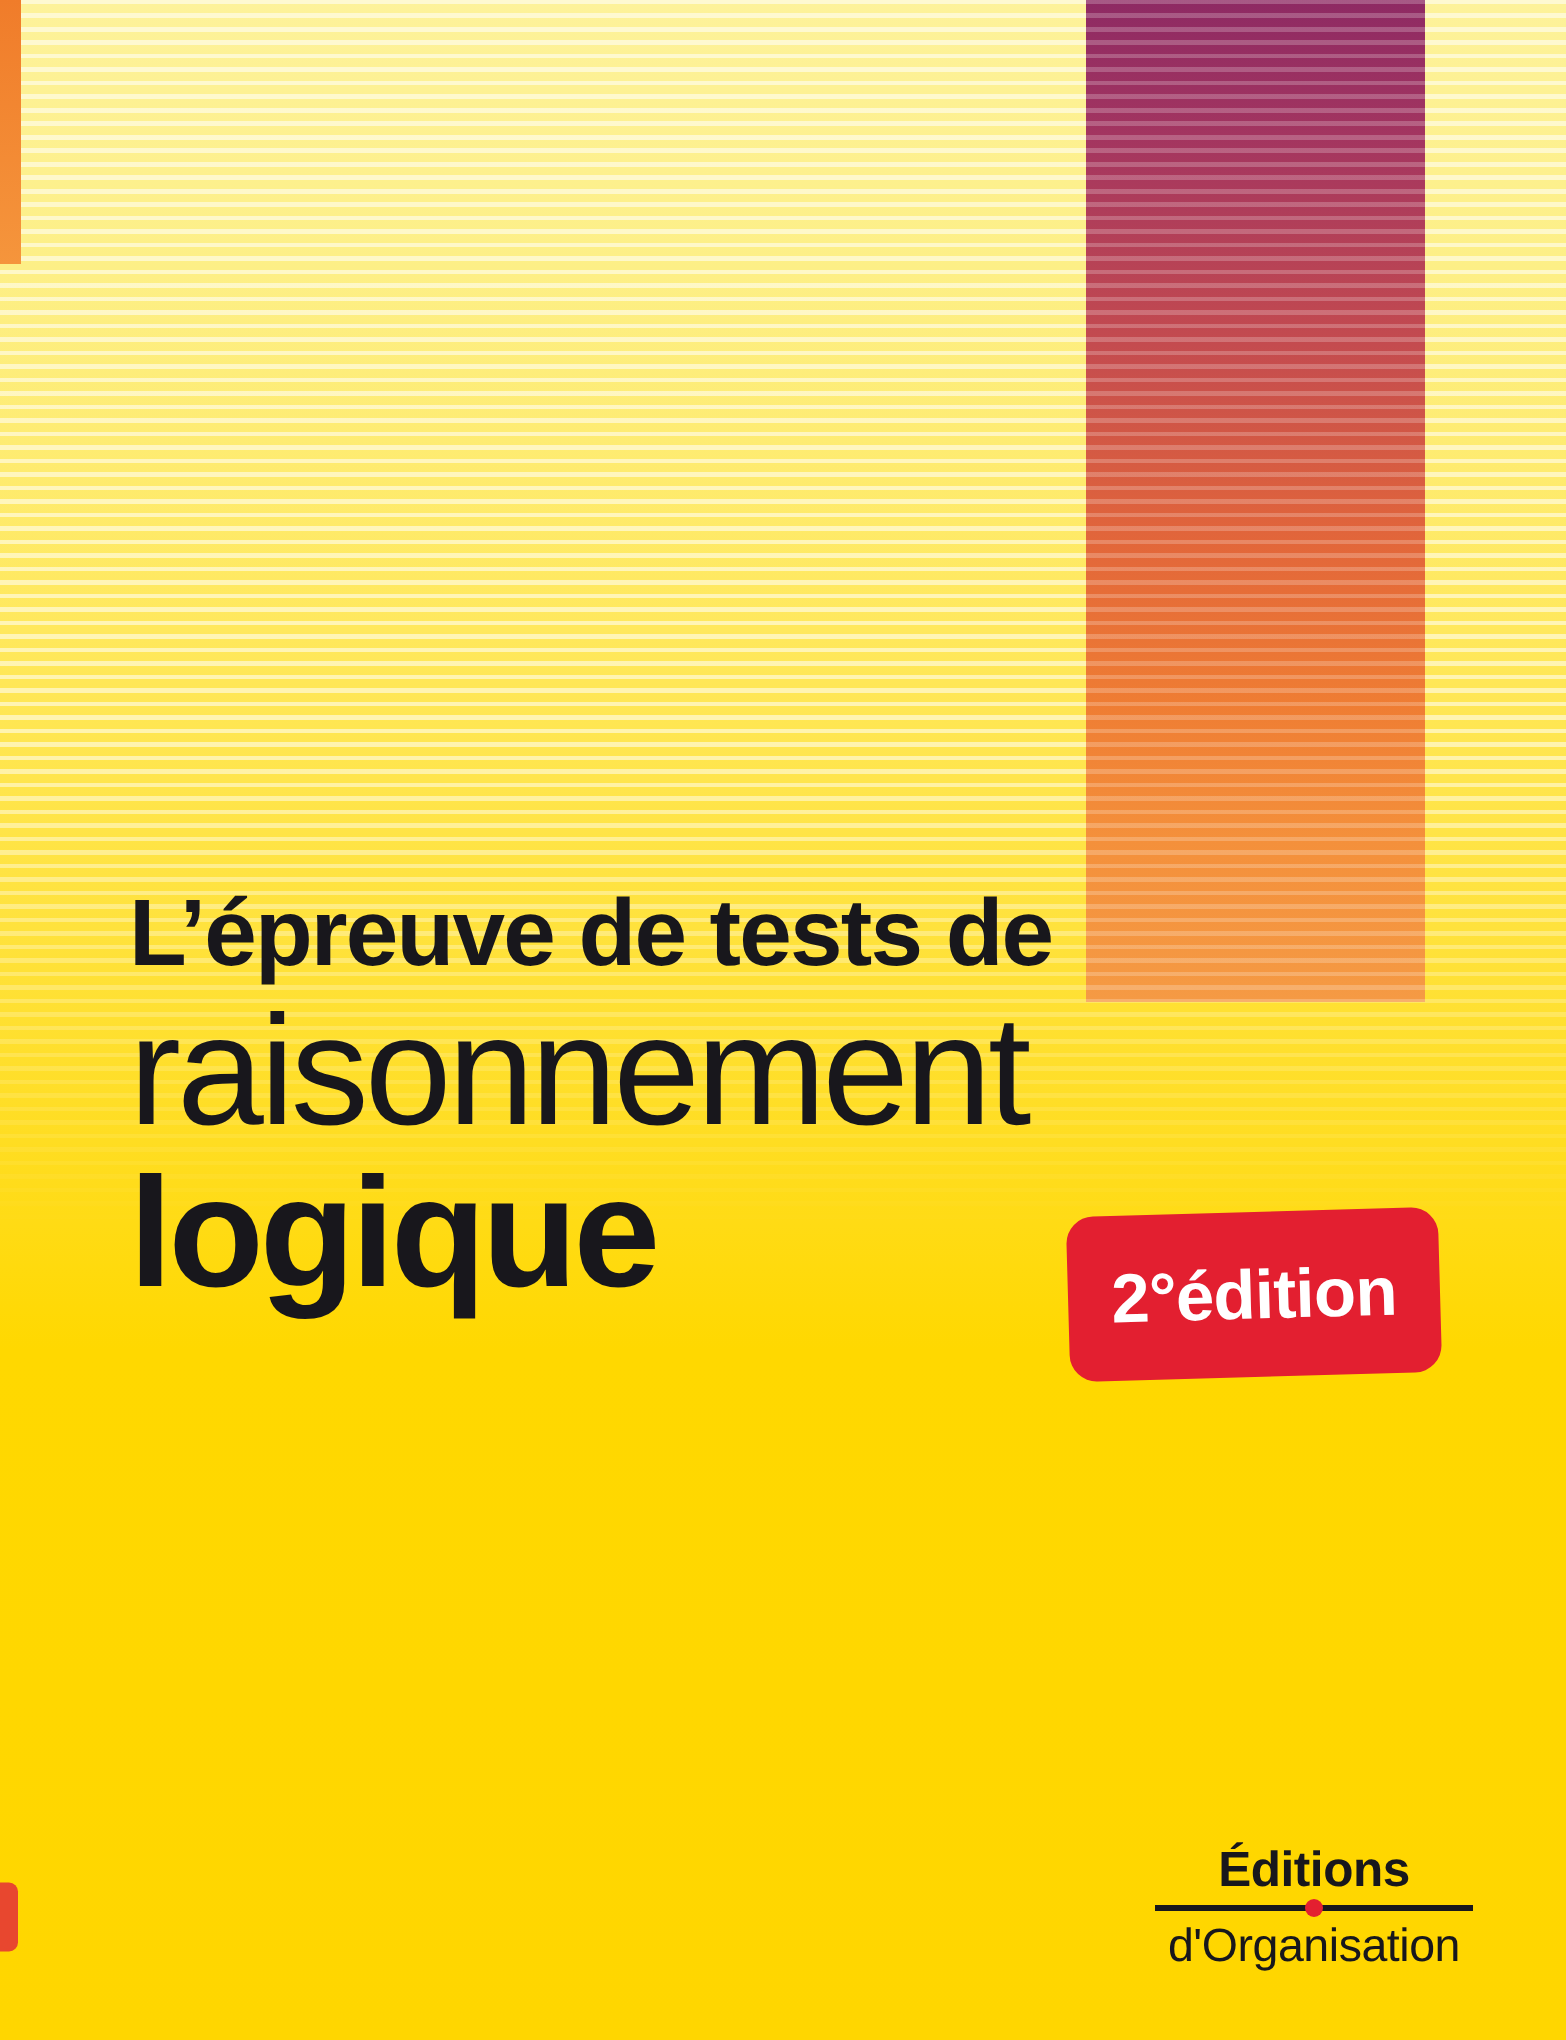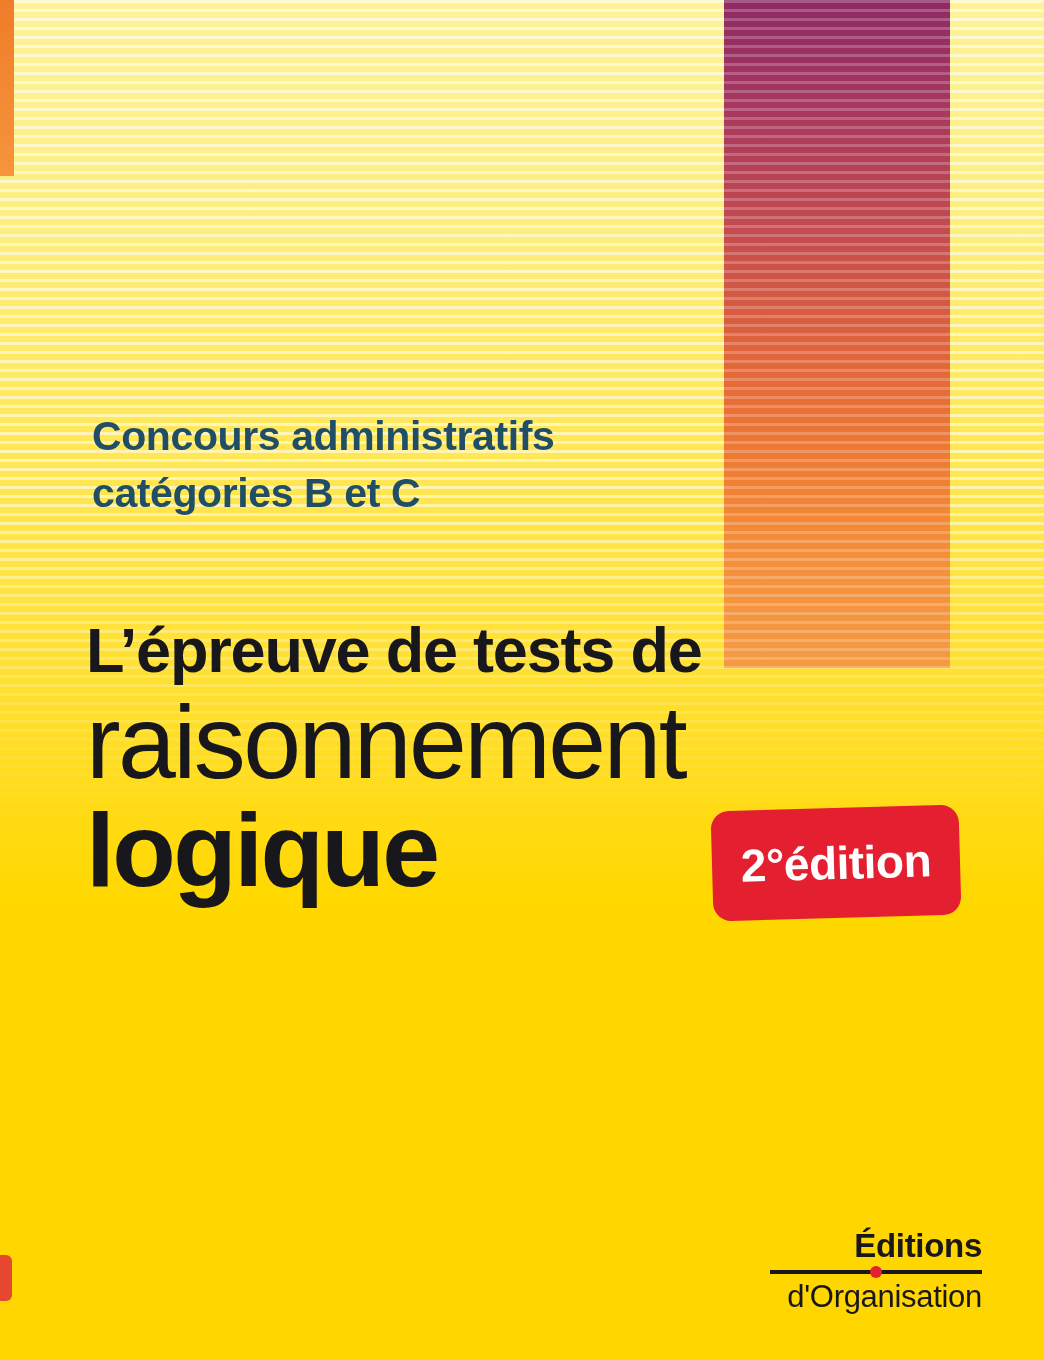--- a/index.html
+++ b/index.html
@@ -97,21 +97,21 @@
     width: 640px;
     color: #1f4e66;
     font-size: 41px;
     font-weight: bold;
     line-height: 1.38;
     letter-spacing: -0.4px;
   }
   .title-block {
     position: absolute;
     left: 86px;
-    top: 618px;
+    top: 590px;
     width: 880px;
     color: #18171c;
   }
   .title-line1 {
     font-size: 63px;
     font-weight: bold;
     line-height: 1.02;
     letter-spacing: -1.2px;
   }
   .title-line2 {
@@ -158,21 +158,21 @@
     font-size: 43px;
     line-height: 1.42;
     letter-spacing: -0.3px;
   }
   
   .publisher {
     position: absolute;
     left: 770px;
     top: 1228px;
     width: 212px;
-    text-align: right;
+    text-align: center;
     color: #18171c;
   }
   .pub-line1 {
     font-size: 33px;
     font-weight: bold;
     letter-spacing: -0.3px;
     line-height: 1.1;
   }
   .pub-rule {
     position: relative;
@@ -205,22 +205,20 @@
   <div class="bg-base"></div>
   <div class="stripes"></div>
 
   <div class="vbar">
     <div class="vstripes"></div>
   </div>
 
   <div class="left-tab"></div>
   <div class="left-dot"></div>
 
-  <div class="overline" style="white-space: pre-line;">Concours administratifs
-catégories B et C</div>
 
   <div class="title-block">
     <div class="title-line1">L’épreuve de tests de</div>
     <div class="title-line2">raisonnement</div>
     <div class="title-line3">logique</div>
   </div>
 
   <div class="badge">
     <div class="badge-text">2°édition</div>
   </div>

